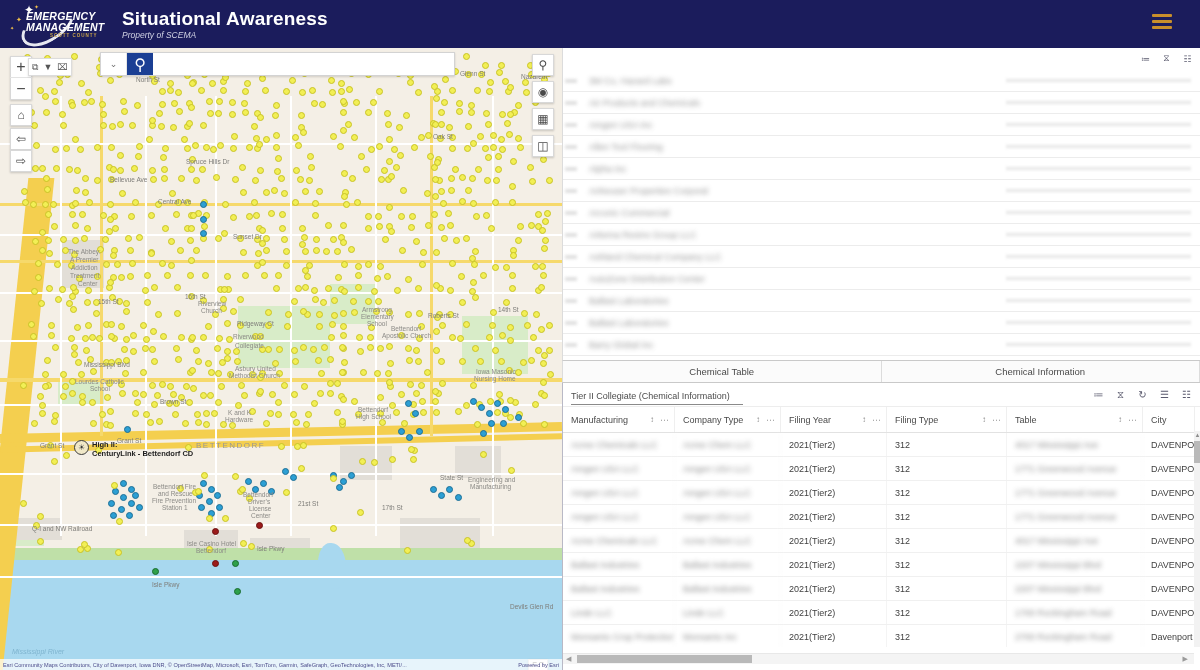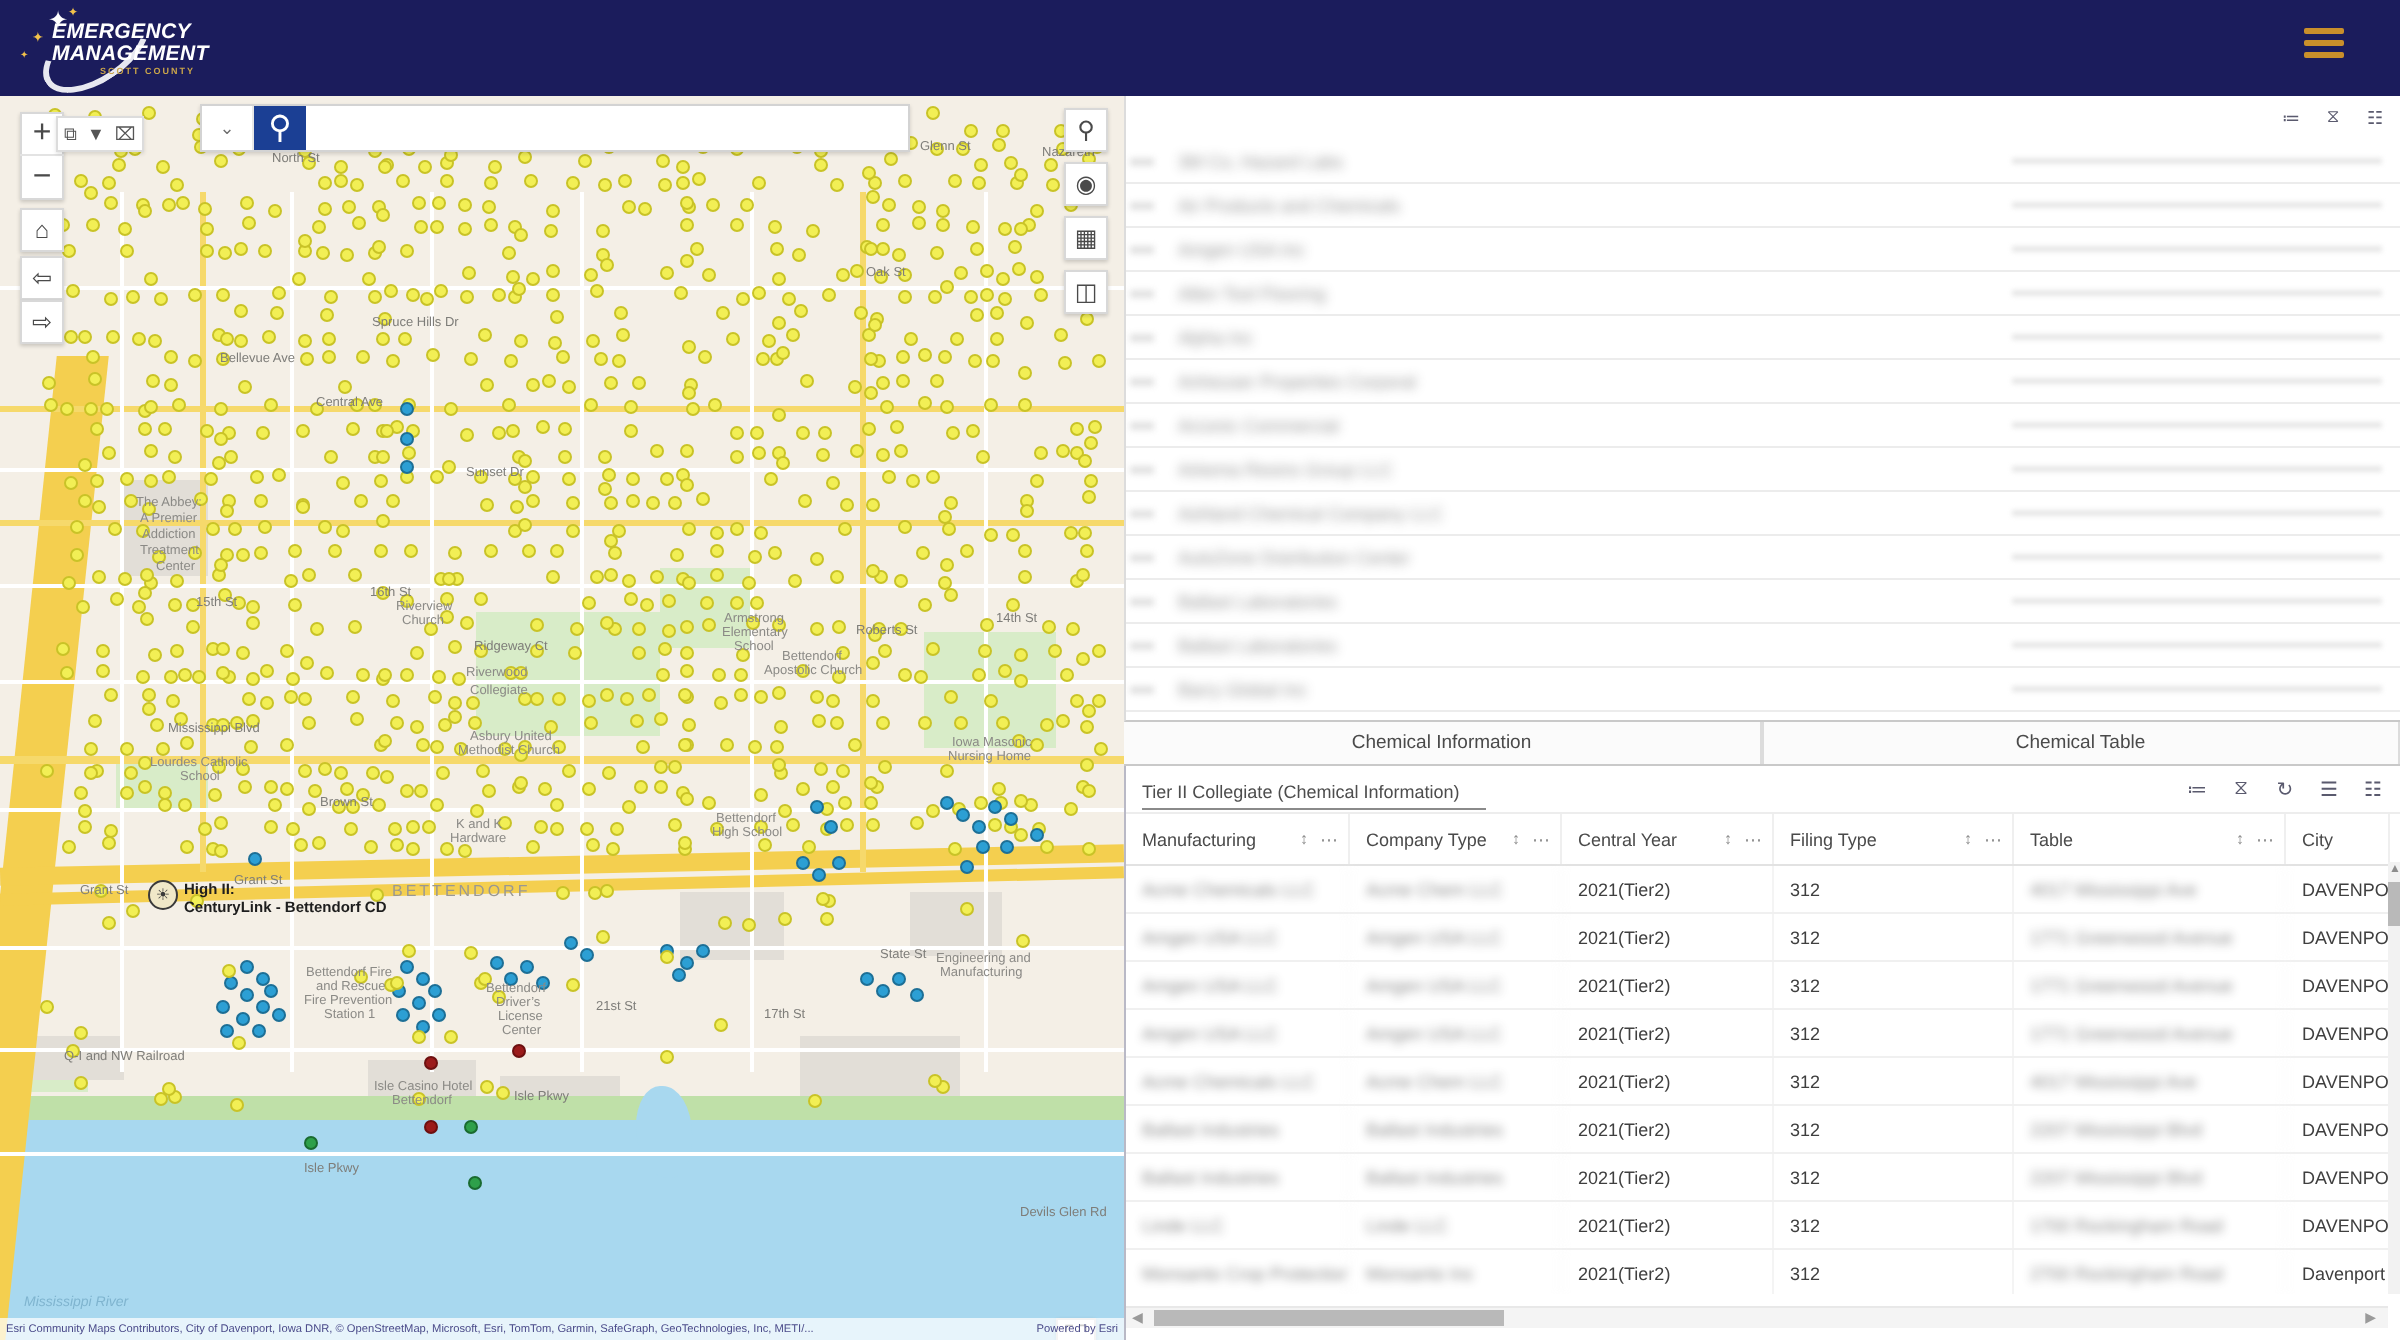--- a/index.html
+++ b/index.html
@@ -161,20 +161,24 @@
     <div class="logo-swoosh"></div>
     <span class="star s1">✦</span>
     <span class="star s2">✦</span>
     <span class="star s3">✦</span>
     <span class="star s4">✦</span>
     <div class="logo-txt">
       <div>EMERGENCY</div>
       <div>MANAGEMENT</div>
     </div>
     <div class="logo-sub">SCOTT COUNTY</div>
+  </div>
+  <div class="title-block">
+    <div class="app-title">Situational Awareness</div>
+    <div class="app-sub">Property of SCEMA</div>
   </div>
   <div class="hamburger">
     <span></span>
       <span></span>
       <span></span>
   </div>
 </div>
 
 <div class="map-pane">
   <div class="map-canvas">
@@ -1402,22 +1406,22 @@
         </div>
         <div class="tp-row">
           <span class="tp-mini"></span>
           <span class="tp-name" style="width: 154px;">Barry Global Inc</span>
           <span class="tp-right"></span>
         </div>
       </div>
   </div>
 
   <div class="tabs">
+    <div class="tab first">Chemical Table</div>
     <div class="tab">Chemical Information</div>
-    <div class="tab first">Chemical Table</div>
   </div>
 
   <div class="tbl-panel">
     <div class="tbl-head">
       <div class="tbl-title">Tier II Collegiate (Chemical Information)</div>
       <div class="tbl-tools">
         <div class="tbl-tool">≔</div>
         <div class="tbl-tool">⧖</div>
         <div class="tbl-tool">↻</div>
         <div class="tbl-tool">☰</div>
@@ -1431,21 +1435,21 @@
             <span>Manufacturing</span>
             <span class="sort">↕</span>
             <span class="more">⋯</span>
           </div>
           <div class="gh" style="width: 106px;">
             <span>Company Type</span>
             <span class="sort">↕</span>
             <span class="more">⋯</span>
           </div>
           <div class="gh" style="width: 106px;">
-            <span>Central Year</span>
+            <span>Filing Year</span>
             <span class="sort">↕</span>
             <span class="more">⋯</span>
           </div>
           <div class="gh" style="width: 120px;">
             <span>Filing Type</span>
             <span class="sort">↕</span>
             <span class="more">⋯</span>
           </div>
           <div class="gh" style="width: 136px;">
             <span>Table</span>

